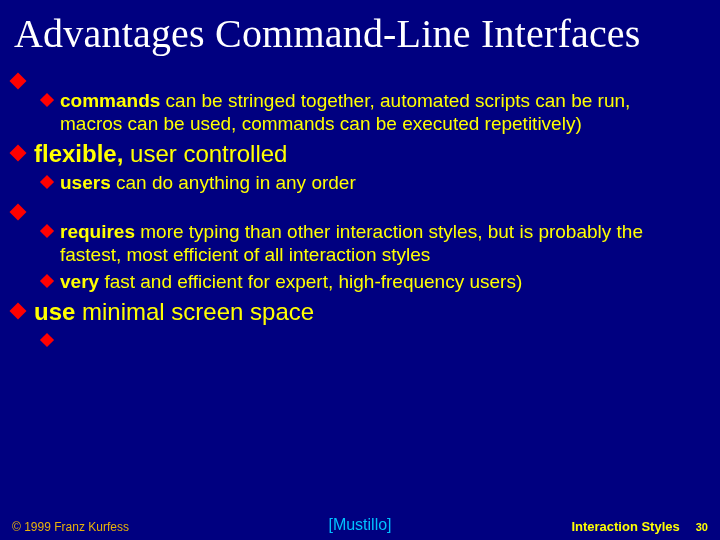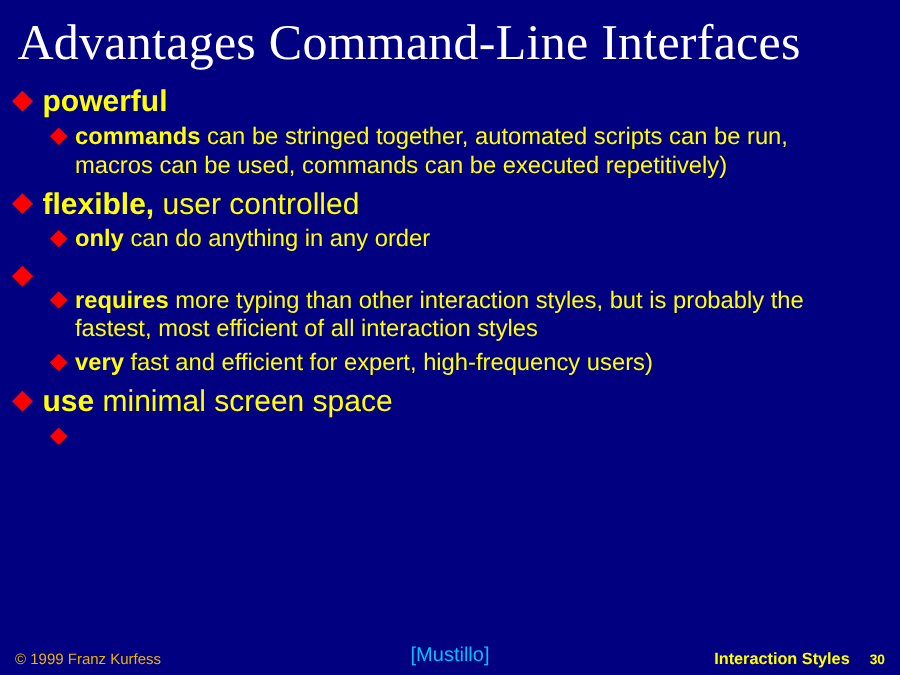--- a/index.html
+++ b/index.html
@@ -58,34 +58,33 @@
 </style>
 </head>
 <body>
 
 <div class="title">Advantages Command-Line Interfaces</div>
 
 <div class="content">
 
   <div class="row l1">
     <div class="dia"></div>
-    <div class="txt"><span class="lead">powerful</span><span></span></div>
   </div>
   <div class="row l2">
     <div class="dia sm"></div>
     <div class="txt"><span class="lead">commands</span><span> can be stringed together, automated scripts can be run, macros can be used, commands can be executed repetitively)</span></div>
   </div>
 
   <div class="row l1">
     <div class="dia"></div>
     <div class="txt"><span class="lead">flexible,</span><span> user controlled</span></div>
   </div>
   <div class="row l2">
     <div class="dia sm"></div>
-    <div class="txt"><span class="lead">only</span><span> can do anything in any order</span></div>
+    <div class="txt"><span class="lead">users</span><span> can do anything in any order</span></div>
   </div>
 
   <div class="row l1">
     <div class="dia"></div>
   </div>
   <div class="row l2">
     <div class="dia sm"></div>
     <div class="txt"><span class="lead">requires</span><span> more typing than other interaction styles, but is probably the fastest, most efficient of all interaction styles</span></div>
   </div>
   <div class="row l2">

